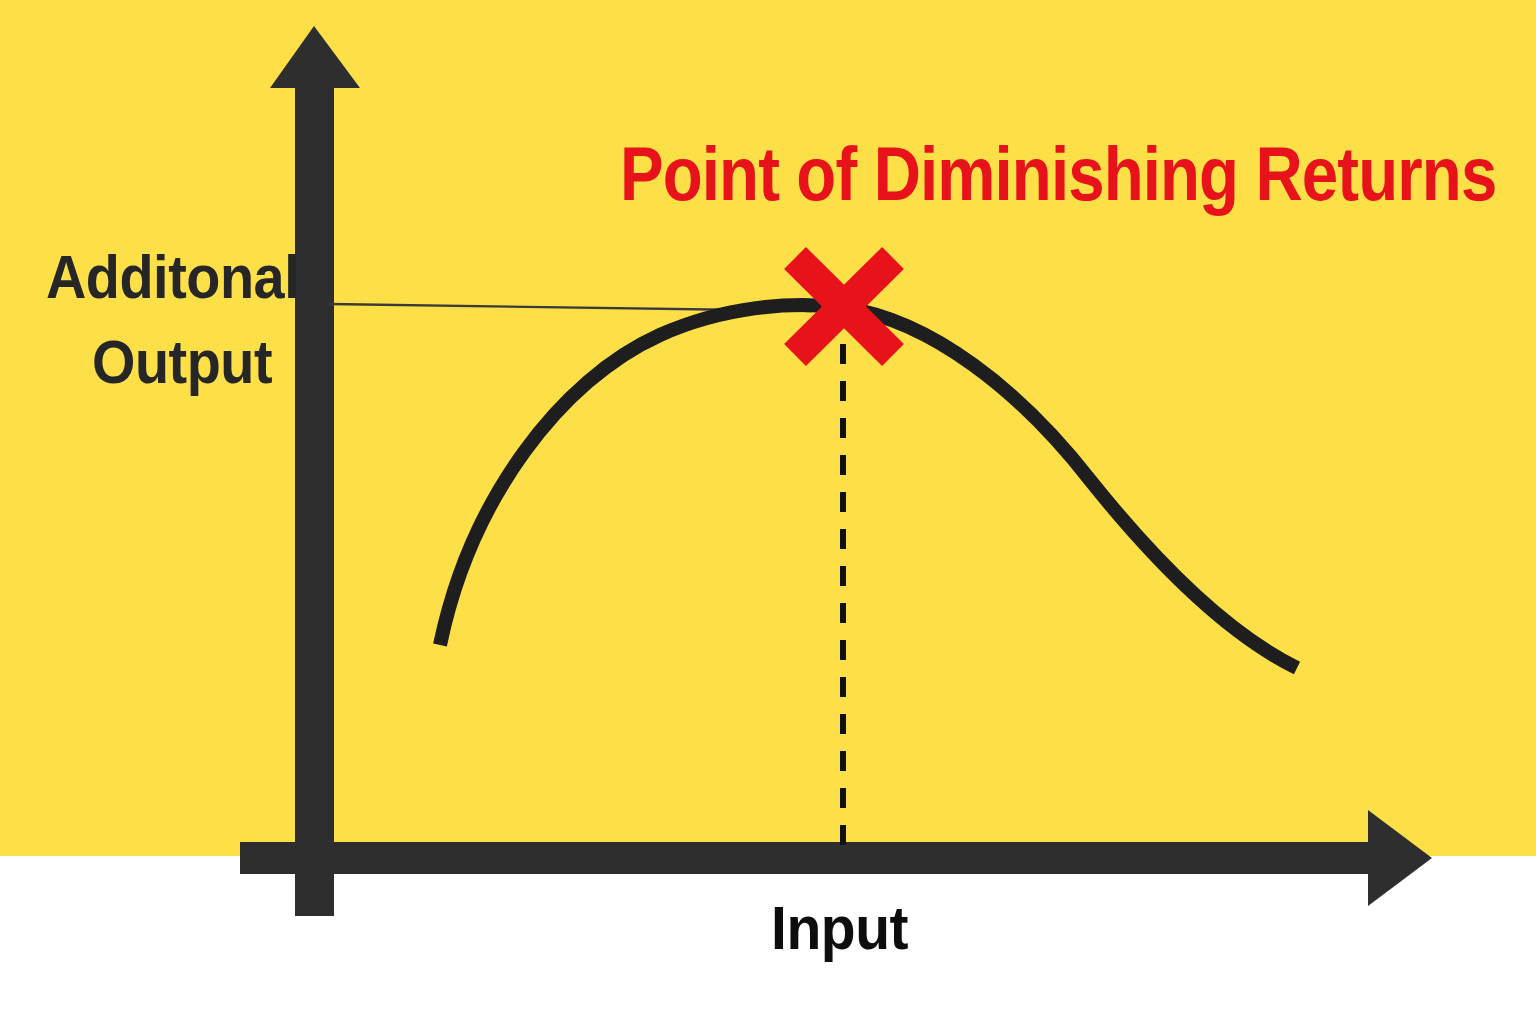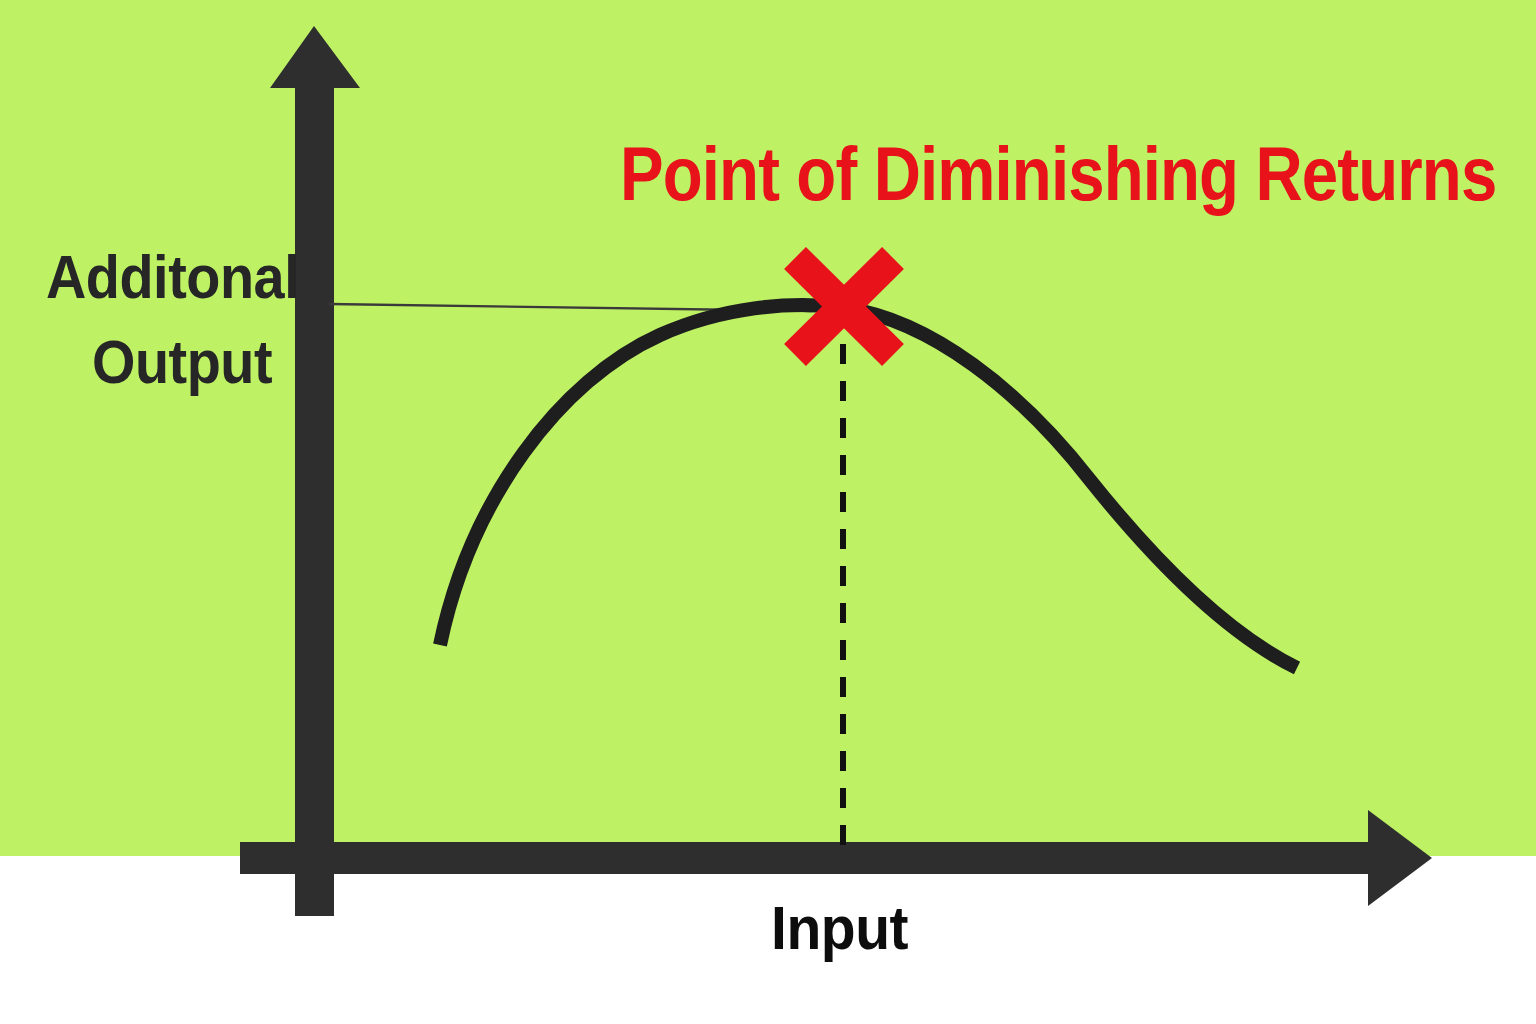--- a/index.html
+++ b/index.html
@@ -11,21 +11,21 @@
     width: 1536px;
     height: 1024px;
     font-family: "Liberation Sans", sans-serif;
     overflow: hidden;
     position: relative;
   }
   #stage {
     position: relative;
     width: 1536px;
     height: 856px;
-    background: #bef264;
+    background: #fde047;
   }
   #figure-svg {
     position: absolute;
     left: 0;
     top: 0;
     width: 1536px;
     height: 1024px;
     display: block;
   }
   .txt {

